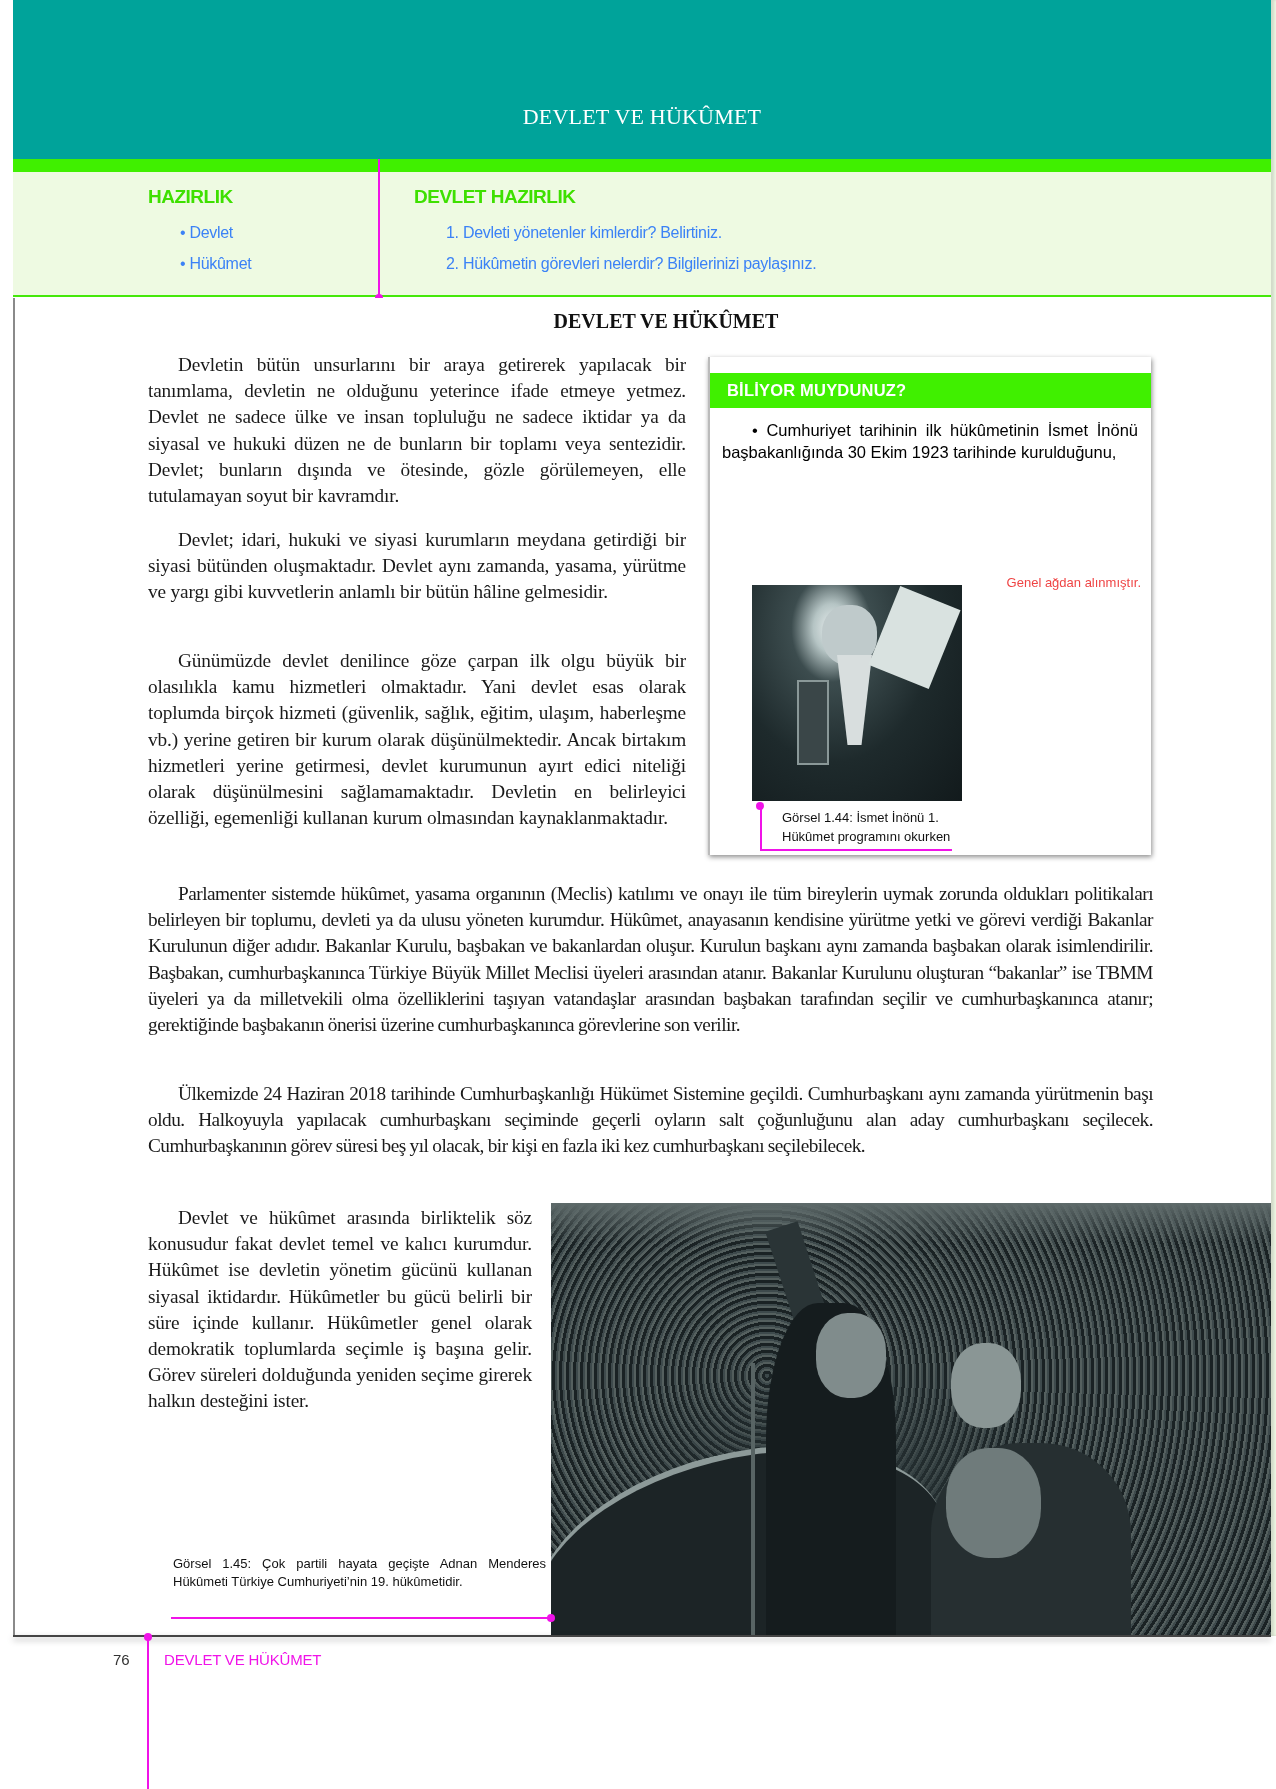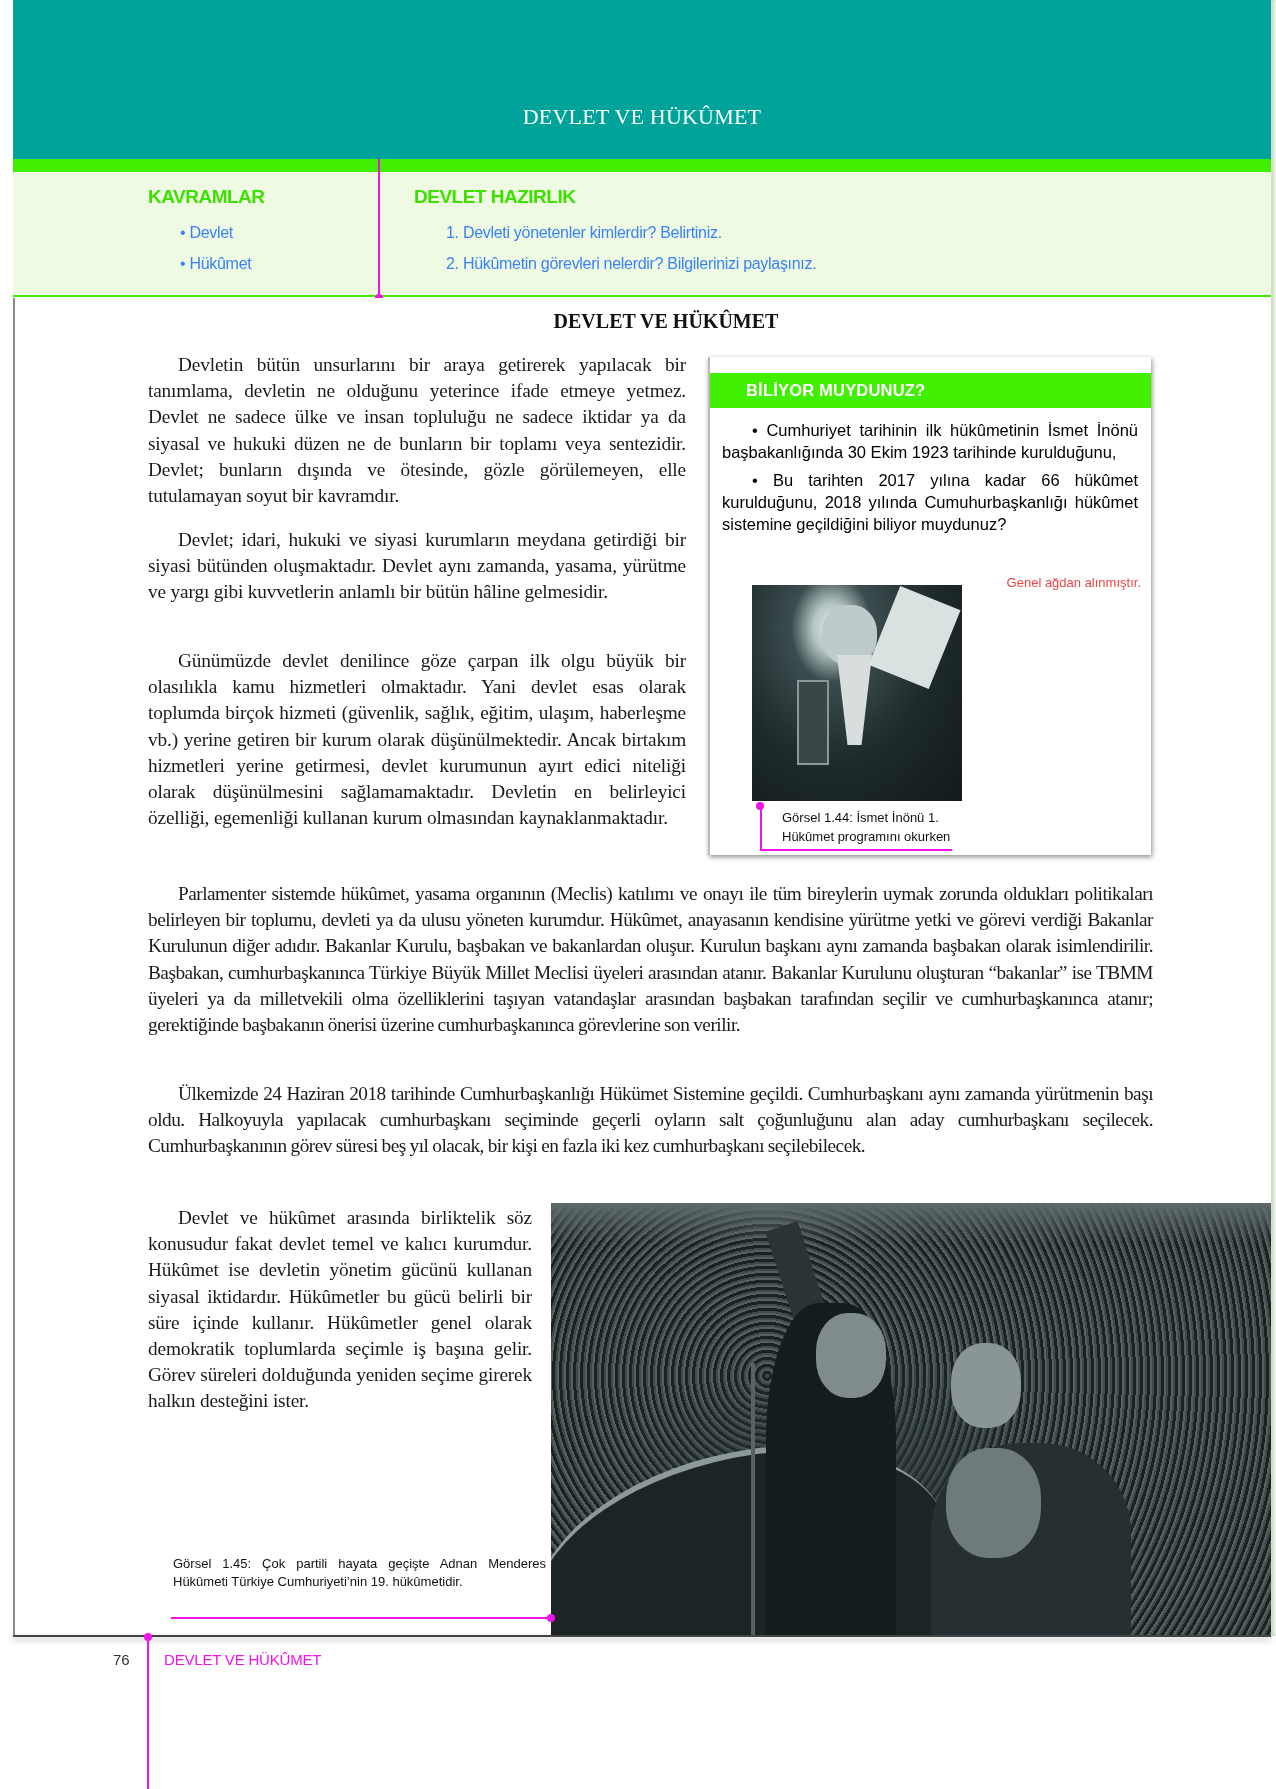--- a/index.html
+++ b/index.html
@@ -45,21 +45,21 @@
     .p3 { left: 135px; top: 648px; width: 538px; }
     .p4 { left: 135px; top: 881px; width: 1005px; letter-spacing: -0.5px; word-spacing: -0.5px; }
     .p5 { left: 135px; top: 1081px; width: 1005px; letter-spacing: -0.5px; word-spacing: -0.5px; }
     .p6 { left: 135px; top: 1205px; width: 384px; }
 
     
     .info-box { position: absolute; left: 695px; top: 357px; width: 443px; height: 498px; background: #fff;
       box-shadow: 1px 2px 5px rgba(0,0,0,0.45); border-left: 2px solid #bbb; }
     .info-head { position: absolute; left: 0; top: 16px; width: 441px; height: 35px; background: #40f000;
       color: #ffffff; font-family: "Liberation Sans", sans-serif; font-weight: bold; font-size: 16.5px;
-      padding-left: 36px; line-height: 35px; letter-spacing: 0.2px; }
+      padding-left: 17px; line-height: 35px; letter-spacing: 0.2px; }
     .info-text { position: absolute; left: 12px; top: 62px; width: 416px; font-family: "Liberation Sans", sans-serif;
       font-size: 16.5px; line-height: 22px; text-align: justify; color: #000000; }
     .info-text p { text-indent: 30px; margin-bottom: 6px; }
     .info-source { position: absolute; right: 10px; top: 218px; font-family: "Liberation Sans", sans-serif;
       font-size: 13px; color: #ef4444; }
 
     .photo1 { position: absolute; left: 42px; top: 228px; width: 210px; height: 216px;
       background: radial-gradient(ellipse at 38% 20%, #e8eeee 0%, #b5c4c4 10%, #3c4c4e 22%, #1e2a2c 55%, #121a1c 100%); overflow: hidden; }
     .photo1 .paper { position: absolute; left: 130px; top: 10px; width: 65px; height: 85px; background: #d9e2e0;
       transform: rotate(22deg); }
@@ -108,21 +108,21 @@
 
   <div class="right-strip"></div>
 
   <div class="header">
     <div class="header-title">DEVLET VE HÜKÛMET</div>
   </div>
   <div class="green-band"></div>
 
   <div class="prep-area"></div>
   <div class="col-kav">
-    <div class="sect-title">KAVRAMLAR</div>
+    <div class="sect-title">HAZIRLIK</div>
     <div class="sect-item">• Devlet</div>
     <div class="sect-item">• Hükûmet</div>
   </div>
   <div class="col-ders">
     <div class="sect-title">DEVLET HAZIRLIK</div>
     <div class="sect-item">1. Devleti yönetenler kimlerdir? Belirtiniz.</div>
     <div class="sect-item">2. Hükûmetin görevleri nelerdir? Bilgilerinizi paylaşınız.</div>
   </div>
   <div class="vline-top"></div>
   <div class="dot" style="left:362px; top:294px;"></div>
@@ -135,21 +135,20 @@
   <p class="para p2">Devlet; idari, hukuki ve siyasi kurumların meydana getirdiği bir siyasi bütünden oluşmaktadır. Devlet aynı zamanda, yasama, yürütme ve yargı gibi kuvvetlerin anlamlı bir bütün hâline gelmesidir.</p>
   <p class="para p3">Günümüzde devlet denilince göze çarpan ilk olgu büyük bir olasılıkla kamu hizmetleri olmaktadır. Yani devlet esas olarak toplumda birçok hizmeti (güvenlik, sağlık, eğitim, ulaşım, haberleşme vb.) yerine getiren bir kurum olarak düşünülmektedir. Ancak birtakım hizmetleri yerine getirmesi, devlet kurumunun ayırt edici niteliği olarak düşünülmesini sağlamamaktadır. Devletin en belirleyici özelliği, egemenliği kullanan kurum olmasından kaynaklanmaktadır.</p>
   <p class="para p4">Parlamenter sistemde hükûmet, yasama organının (Meclis) katılımı ve onayı ile tüm bireylerin uymak zorunda oldukları politikaları belirleyen bir toplumu, devleti ya da ulusu yöneten kurumdur. Hükûmet, anayasanın kendisine yürütme yetki ve görevi verdiği Bakanlar Kurulunun diğer adıdır. Bakanlar Kurulu, başbakan ve bakanlardan oluşur. Kurulun başkanı aynı zamanda başbakan olarak isimlendirilir. Başbakan, cumhurbaşkanınca Türkiye Büyük Millet Meclisi üyeleri arasından atanır. Bakanlar Kurulunu oluşturan “bakanlar” ise TBMM üyeleri ya da milletvekili olma özelliklerini taşıyan vatandaşlar arasından başbakan tarafından seçilir ve cumhurbaşkanınca atanır; gerektiğinde başbakanın önerisi üzerine cumhurbaşkanınca görevlerine son verilir.</p>
   <p class="para p5">Ülkemizde 24 Haziran 2018 tarihinde Cumhurbaşkanlığı Hükümet Sistemine geçildi. Cumhurbaşkanı aynı zamanda yürütmenin başı oldu. Halkoyuyla yapılacak cumhurbaşkanı seçiminde geçerli oyların salt çoğunluğunu alan aday cumhurbaşkanı seçilecek. Cumhurbaşkanının görev süresi beş yıl olacak, bir kişi en fazla iki kez cumhurbaşkanı seçilebilecek.</p>
   <p class="para p6">Devlet ve hükûmet arasında birliktelik söz konusudur fakat devlet temel ve kalıcı kurumdur. Hükûmet ise devletin yönetim gücünü kullanan siyasal iktidardır. Hükûmetler bu gücü belirli bir süre içinde kullanır. Hükûmetler genel olarak demokratik toplumlarda seçimle iş başına gelir. Görev süreleri dolduğunda yeniden seçime girerek halkın desteğini ister.</p>
 
   <div class="info-box">
     <div class="info-head">BİLİYOR MUYDUNUZ?</div>
     <div class="info-text">
       <p>• Cumhuriyet tarihinin ilk hükûmetinin İsmet İnönü başbakanlığında 30 Ekim 1923 tarihinde kurulduğunu,</p>
-      <p>• Bu tarihten 2017 yılına kadar 66 hükûmet kurulduğunu, 2018 yılında Cumuhurbaşkanlığı hükûmet sistemine geçildiğini biliyor muydunuz?</p>
     </div>
     <div class="info-source">Genel ağdan alınmıştır.</div>
     <div class="photo1">
       <div class="face"></div>
       <div class="shirt"></div>
       <div class="paper"></div>
       <div class="mic"></div>
     </div>
     <div class="dot cap1-dot"></div>
     <div class="cap1">Görsel 1.44: İsmet İnönü 1. Hükûmet programını okurken</div>

